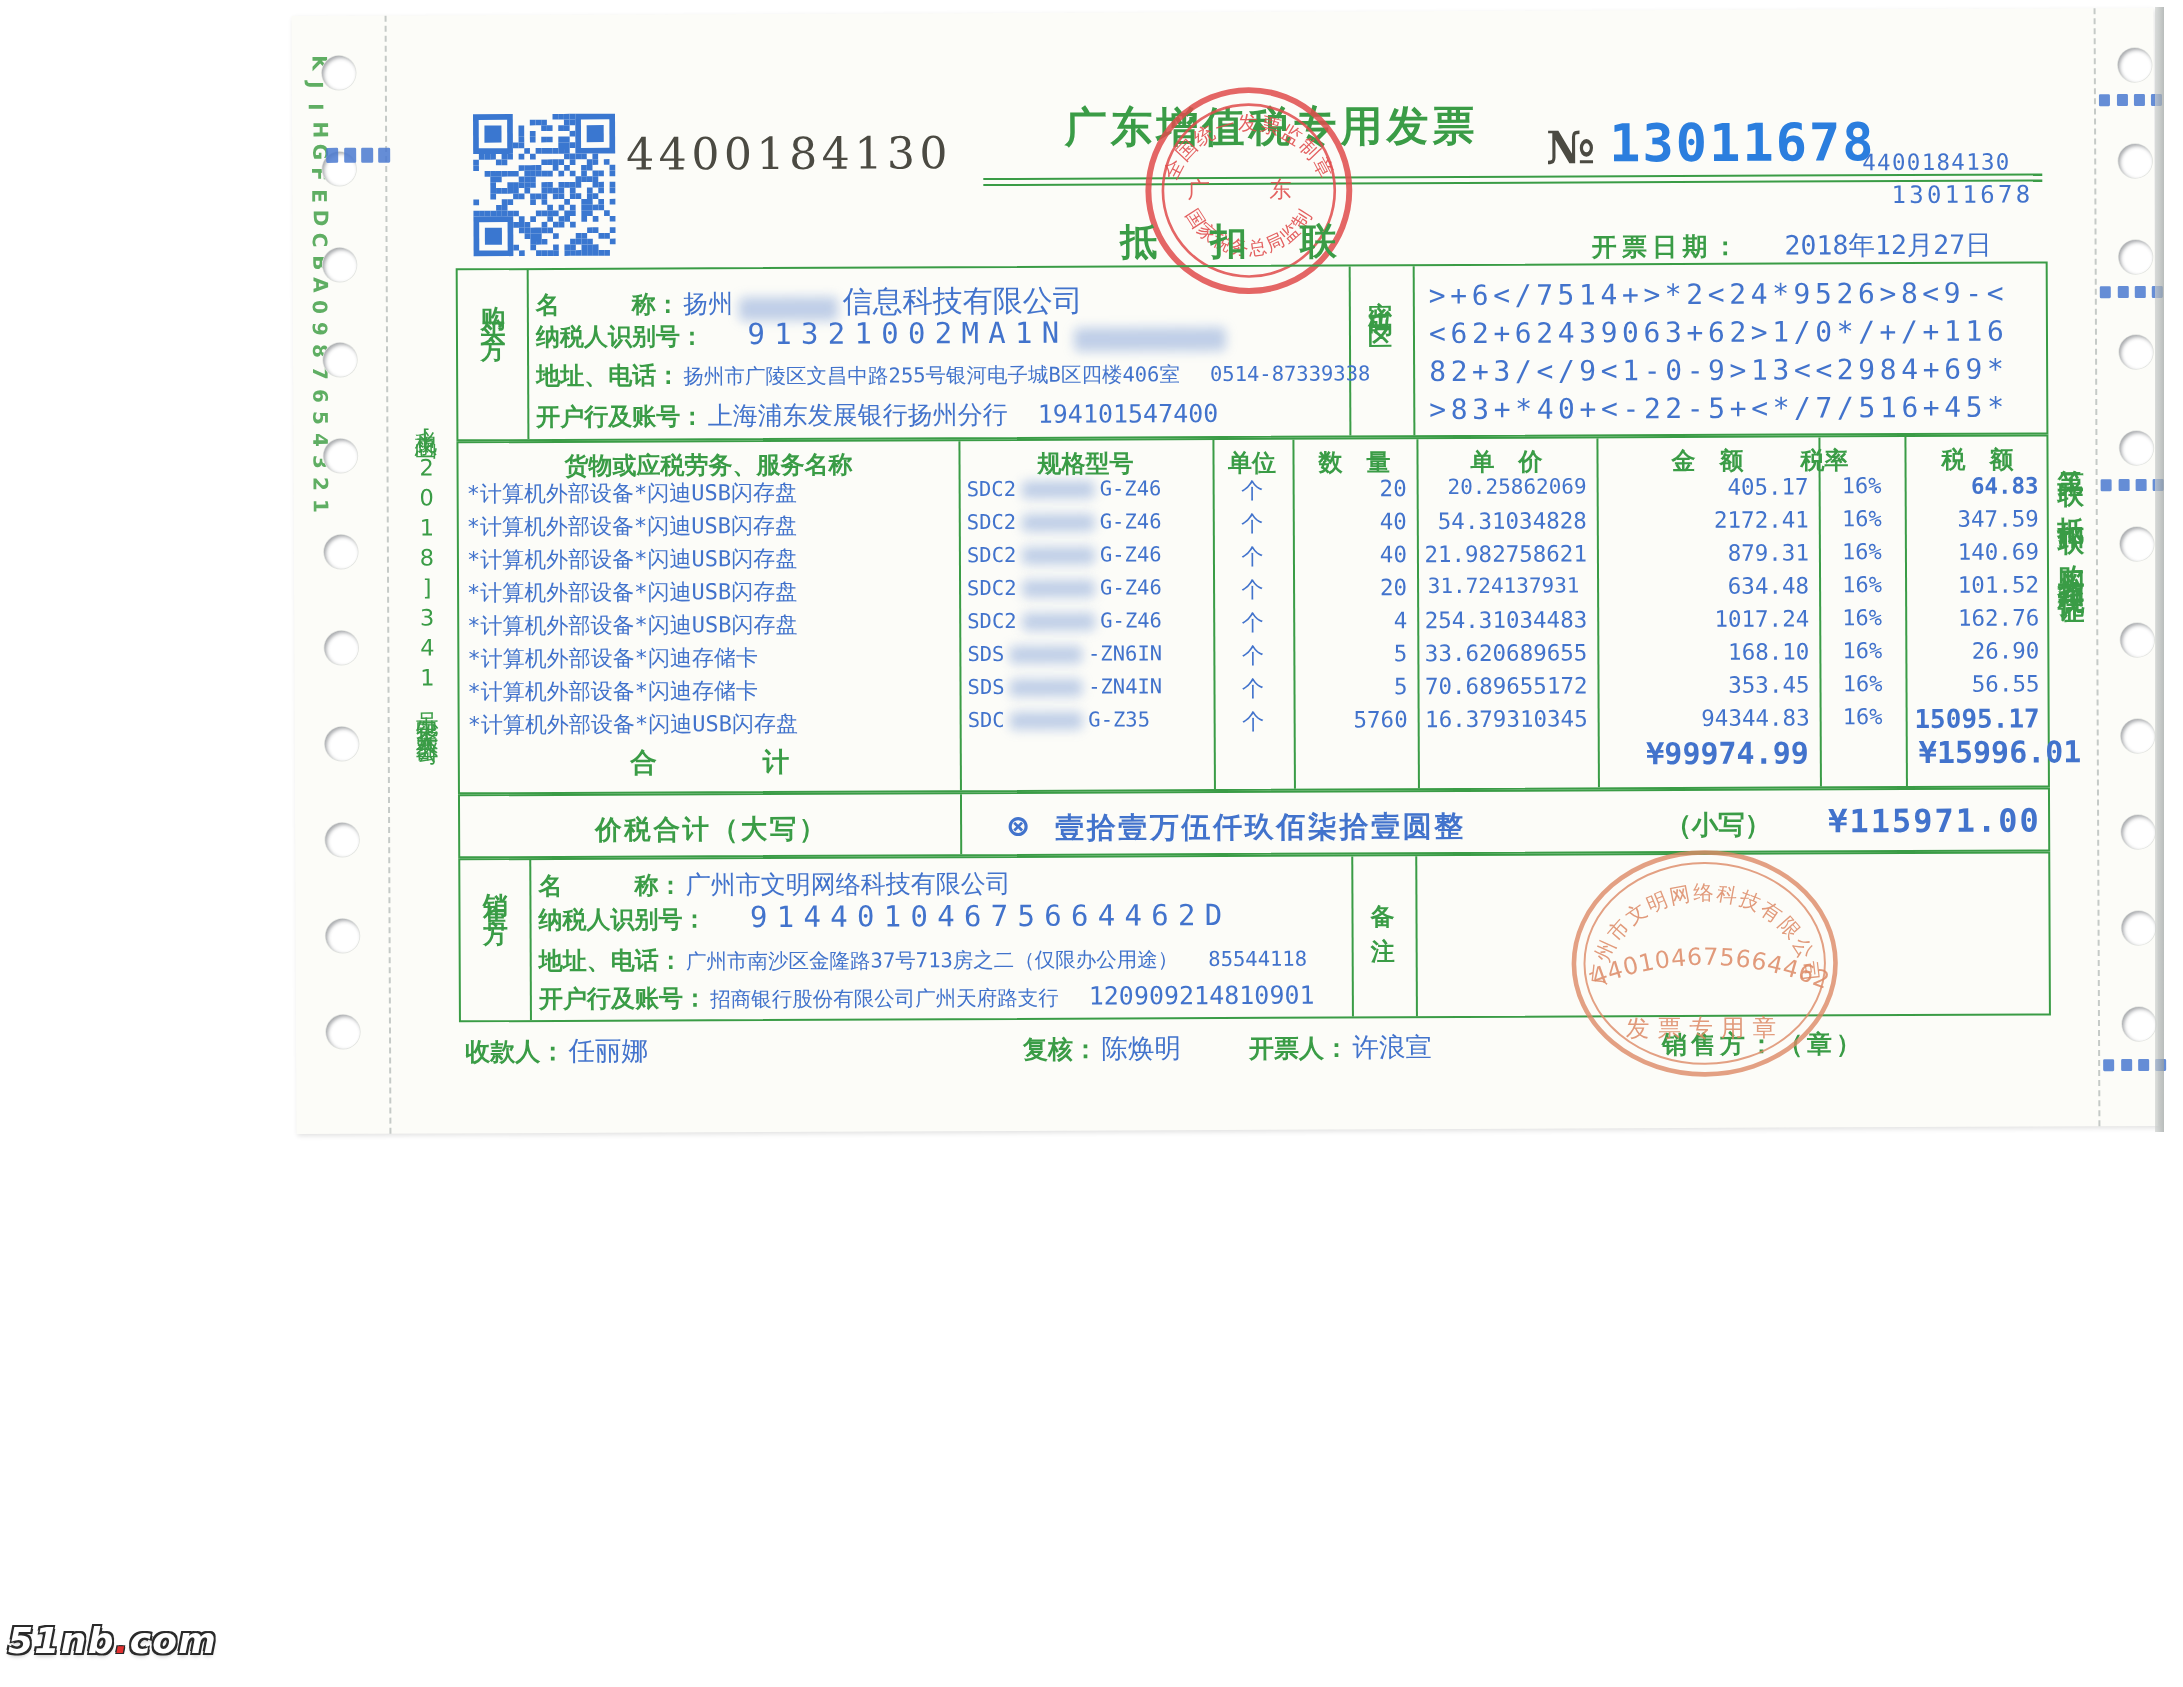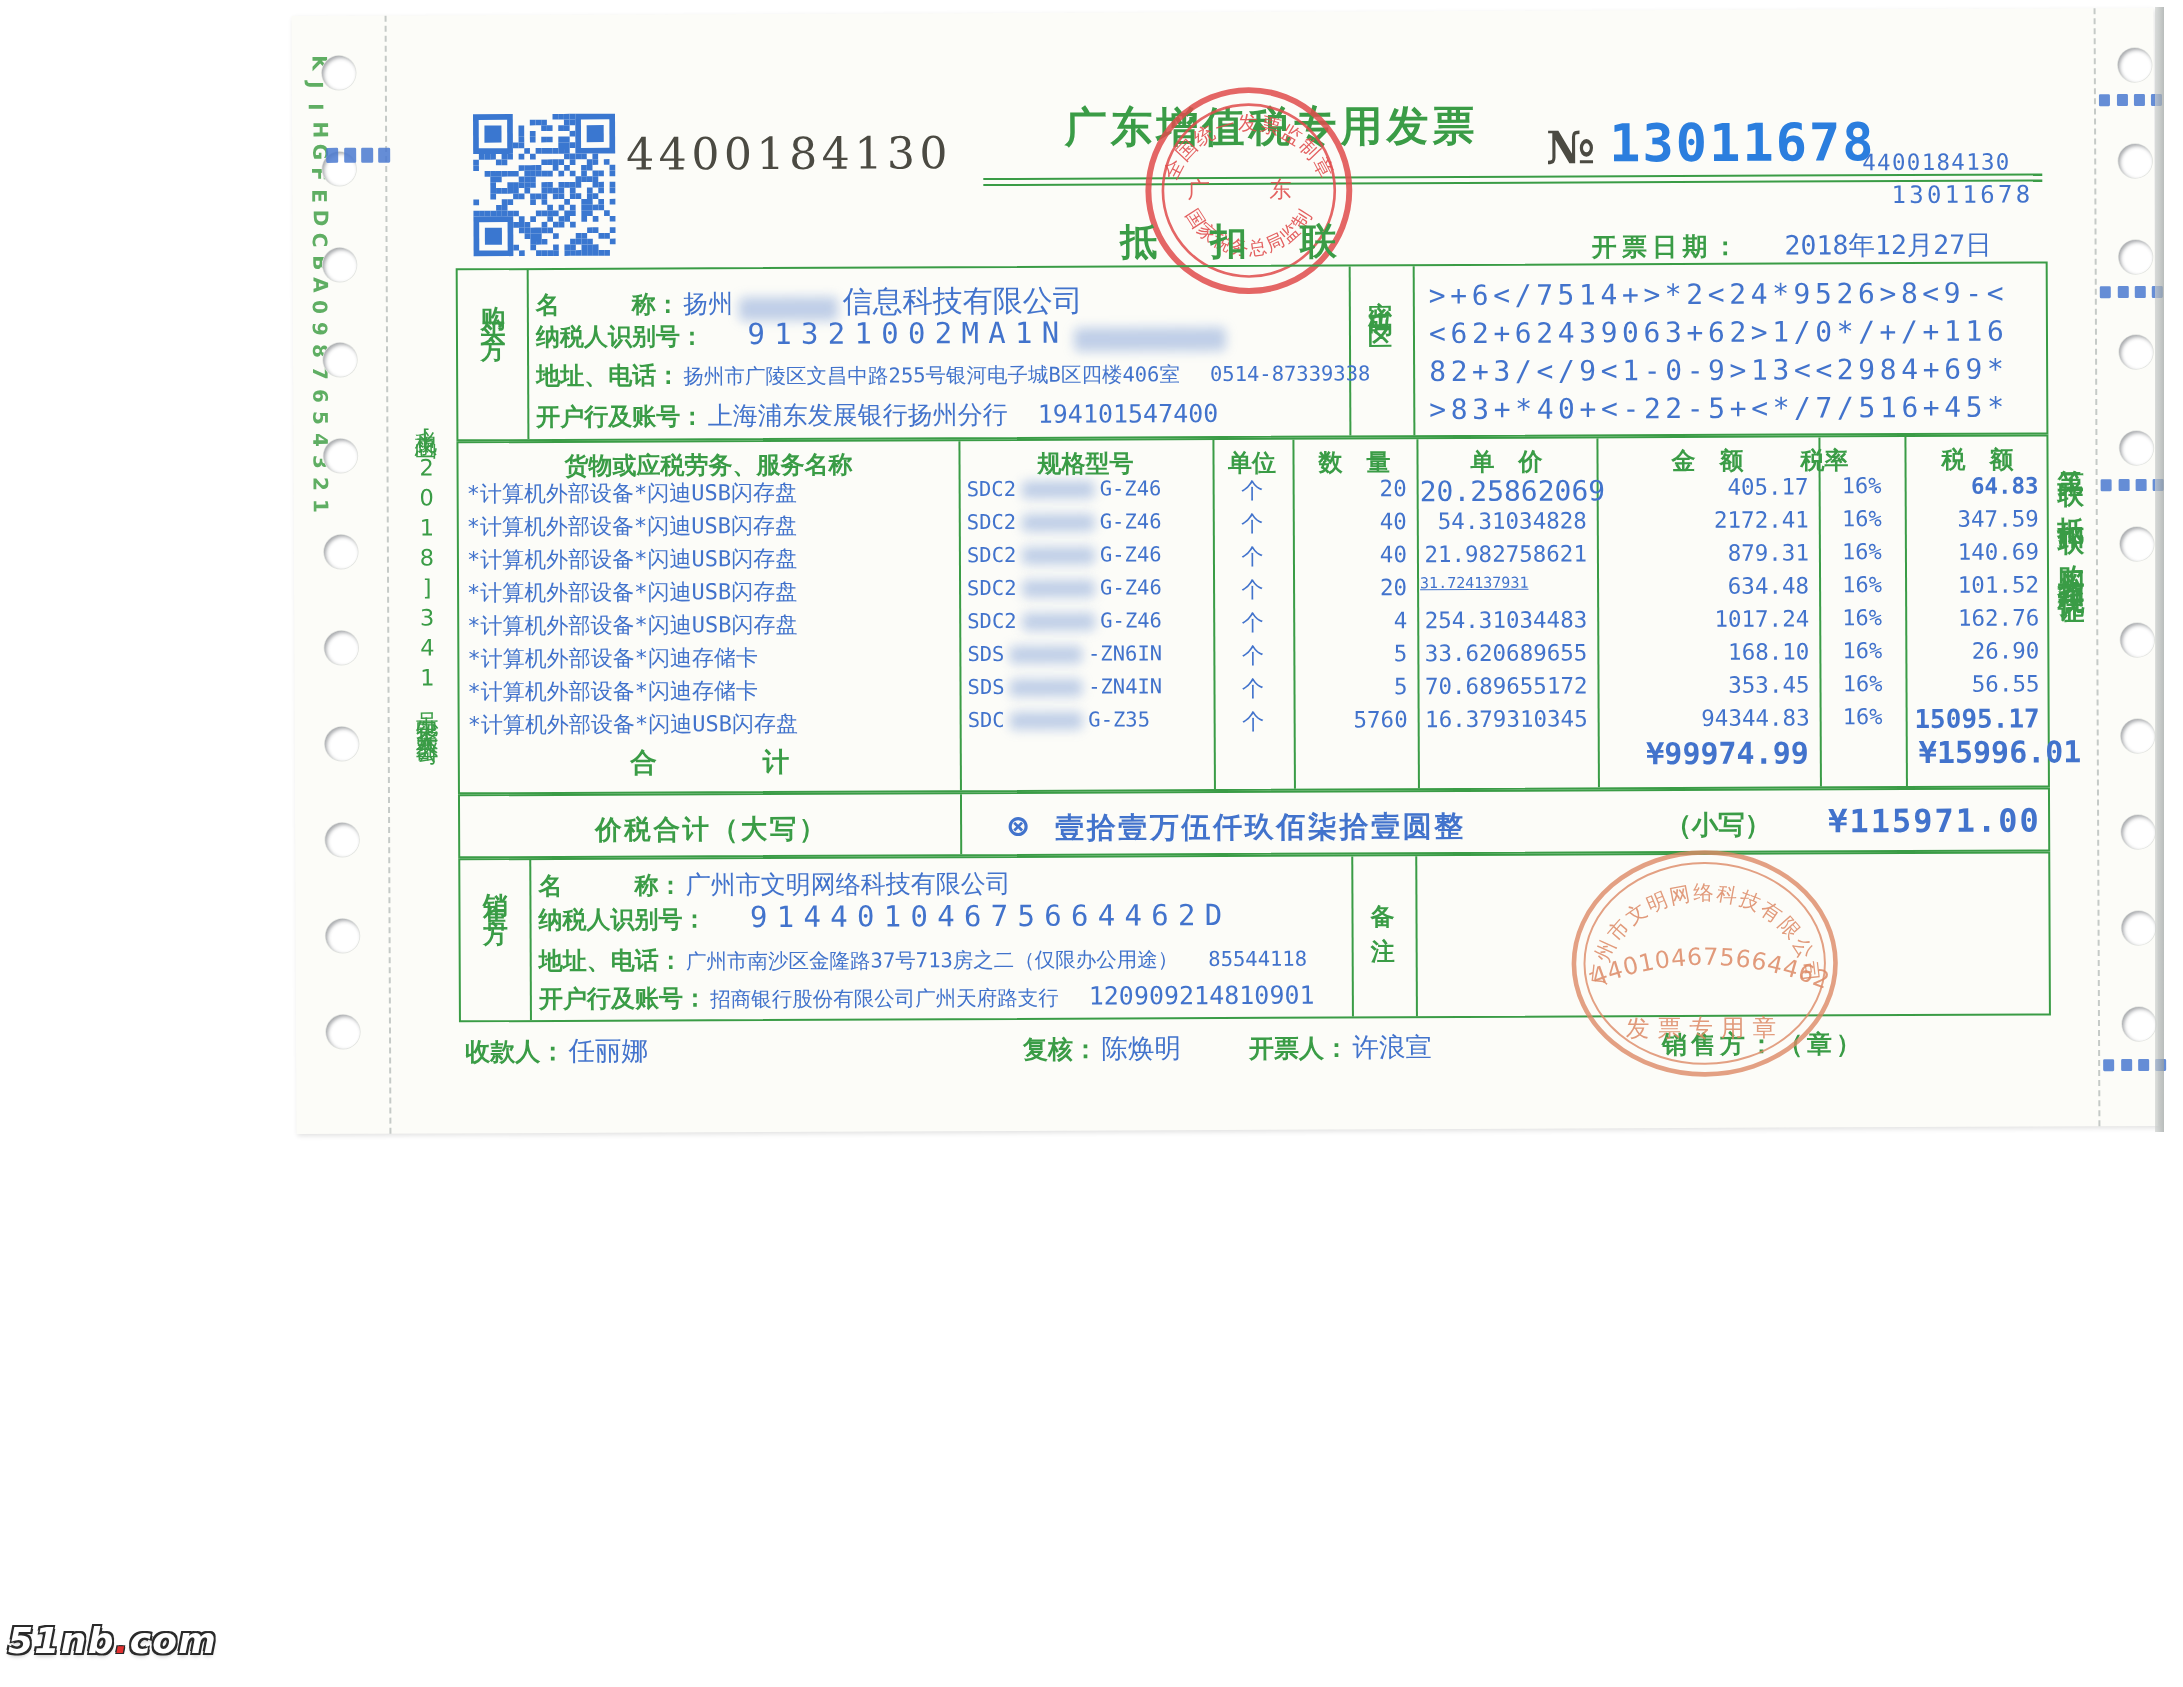--- a/index.html
+++ b/index.html
@@ -456,21 +456,21 @@
     <div class="abs ctr g" style="left:958px;top:6.6px;width:180px;font-size:24px;font-weight:600;">单　价</div>
     <div class="abs ctr g" style="left:1138px;top:6.6px;width:222px;font-size:24px;font-weight:600;">金　额</div>
     <div class="abs ctr g" style="left:1323px;top:6.6px;width:86px;font-size:24px;font-weight:600;">税率</div>
     <div class="abs ctr g" style="left:1446px;top:6.6px;width:146px;font-size:24px;font-weight:600;">税　额</div>
 
     <div id="table-body">
         <div class="abs bval" style="left: 8px; top: 36px; width: 490px; text-align: left; font-size: 22px;">*计算机外部设备*闪迪USB闪存盘</div>
         <div class="abs bval" style="left: 508px; top: 36px; width: 242px; text-align: left; font-size: 20.5px;"><span>SDC2</span><span class="blurseg" style="width: 73px; height: 18.5px;"></span><span>G-Z46</span></div>
         <div class="abs bval" style="left: 754px; top: 36px; width: 79px; text-align: center; font-size: 22px;">个</div>
         <div class="abs bval" style="left: 834px; top: 36px; width: 114px; text-align: right; font-size: 22.5px;">20</div>
-        <div class="abs bval" style="left: 961px; top: 36px; width: 167px; text-align: right; font-size: 28px;">20.25862069</div>
+        <div class="abs bval" style="left: 961px; top: 36px; width: 167px; text-align: right; font-size: 21px;">20.25862069</div>
         <div class="abs bval" style="left: 1141px; top: 36px; width: 209px; text-align: right; font-size: 22.5px;">405.17</div>
         <div class="abs bval" style="left: 1360px; top: 36px; width: 86px; text-align: center; font-size: 22px;">16%</div>
         <div class="abs bval" style="left: 1453px; top: 36px; width: 127px; text-align: right; font-size: 22.5px; font-weight: bold;">64.83</div>
         <div class="abs bval" style="left: 8px; top: 69px; width: 490px; text-align: left; font-size: 22px;">*计算机外部设备*闪迪USB闪存盘</div>
         <div class="abs bval" style="left: 508px; top: 69px; width: 242px; text-align: left; font-size: 20.5px;"><span>SDC2</span><span class="blurseg" style="width: 73px; height: 18.5px;"></span><span>G-Z46</span></div>
         <div class="abs bval" style="left: 754px; top: 69px; width: 79px; text-align: center; font-size: 22px;">个</div>
         <div class="abs bval" style="left: 834px; top: 69px; width: 114px; text-align: right; font-size: 22.5px;">40</div>
         <div class="abs bval" style="left: 961px; top: 69px; width: 167px; text-align: right; font-size: 22.5px;">54.31034828</div>
         <div class="abs bval" style="left: 1141px; top: 69px; width: 209px; text-align: right; font-size: 22.5px;">2172.41</div>
         <div class="abs bval" style="left: 1360px; top: 69px; width: 86px; text-align: center; font-size: 22px;">16%</div>
@@ -480,21 +480,21 @@
         <div class="abs bval" style="left: 754px; top: 102px; width: 79px; text-align: center; font-size: 22px;">个</div>
         <div class="abs bval" style="left: 834px; top: 102px; width: 114px; text-align: right; font-size: 22.5px;">40</div>
         <div class="abs bval" style="left: 961px; top: 102px; width: 167px; text-align: right; font-size: 22.5px;">21.982758621</div>
         <div class="abs bval" style="left: 1141px; top: 102px; width: 209px; text-align: right; font-size: 22.5px;">879.31</div>
         <div class="abs bval" style="left: 1360px; top: 102px; width: 86px; text-align: center; font-size: 22px;">16%</div>
         <div class="abs bval" style="left: 1453px; top: 102px; width: 127px; text-align: right; font-size: 22.5px;">140.69</div>
         <div class="abs bval" style="left: 8px; top: 135px; width: 490px; text-align: left; font-size: 22px;">*计算机外部设备*闪迪USB闪存盘</div>
         <div class="abs bval" style="left: 508px; top: 135px; width: 242px; text-align: left; font-size: 20.5px;"><span>SDC2</span><span class="blurseg" style="width: 73px; height: 18.5px;"></span><span>G-Z46</span></div>
         <div class="abs bval" style="left: 754px; top: 135px; width: 79px; text-align: center; font-size: 22px;">个</div>
         <div class="abs bval" style="left: 834px; top: 135px; width: 114px; text-align: right; font-size: 22.5px;">20</div>
-        <div class="abs bval" style="left: 961px; top: 135px; width: 167px; text-align: left; font-size: 15px; text-decoration: underline;">31.724137931</div>
+        <div class="abs bval" style="left: 961px; top: 135px; width: 167px; text-align: center; font-size: 21px;">31.724137931</div>
         <div class="abs bval" style="left: 1141px; top: 135px; width: 209px; text-align: right; font-size: 22.5px;">634.48</div>
         <div class="abs bval" style="left: 1360px; top: 135px; width: 86px; text-align: center; font-size: 22px;">16%</div>
         <div class="abs bval" style="left: 1453px; top: 135px; width: 127px; text-align: right; font-size: 22.5px;">101.52</div>
         <div class="abs bval" style="left: 8px; top: 168px; width: 490px; text-align: left; font-size: 22px;">*计算机外部设备*闪迪USB闪存盘</div>
         <div class="abs bval" style="left: 508px; top: 168px; width: 242px; text-align: left; font-size: 20.5px;"><span>SDC2</span><span class="blurseg" style="width: 73px; height: 18.5px;"></span><span>G-Z46</span></div>
         <div class="abs bval" style="left: 754px; top: 168px; width: 79px; text-align: center; font-size: 22px;">个</div>
         <div class="abs bval" style="left: 834px; top: 168px; width: 114px; text-align: right; font-size: 22.5px;">4</div>
         <div class="abs bval" style="left: 961px; top: 168px; width: 167px; text-align: right; font-size: 22.5px;">254.31034483</div>
         <div class="abs bval" style="left: 1141px; top: 168px; width: 209px; text-align: right; font-size: 22.5px;">1017.24</div>
         <div class="abs bval" style="left: 1360px; top: 168px; width: 86px; text-align: center; font-size: 22px;">16%</div>

